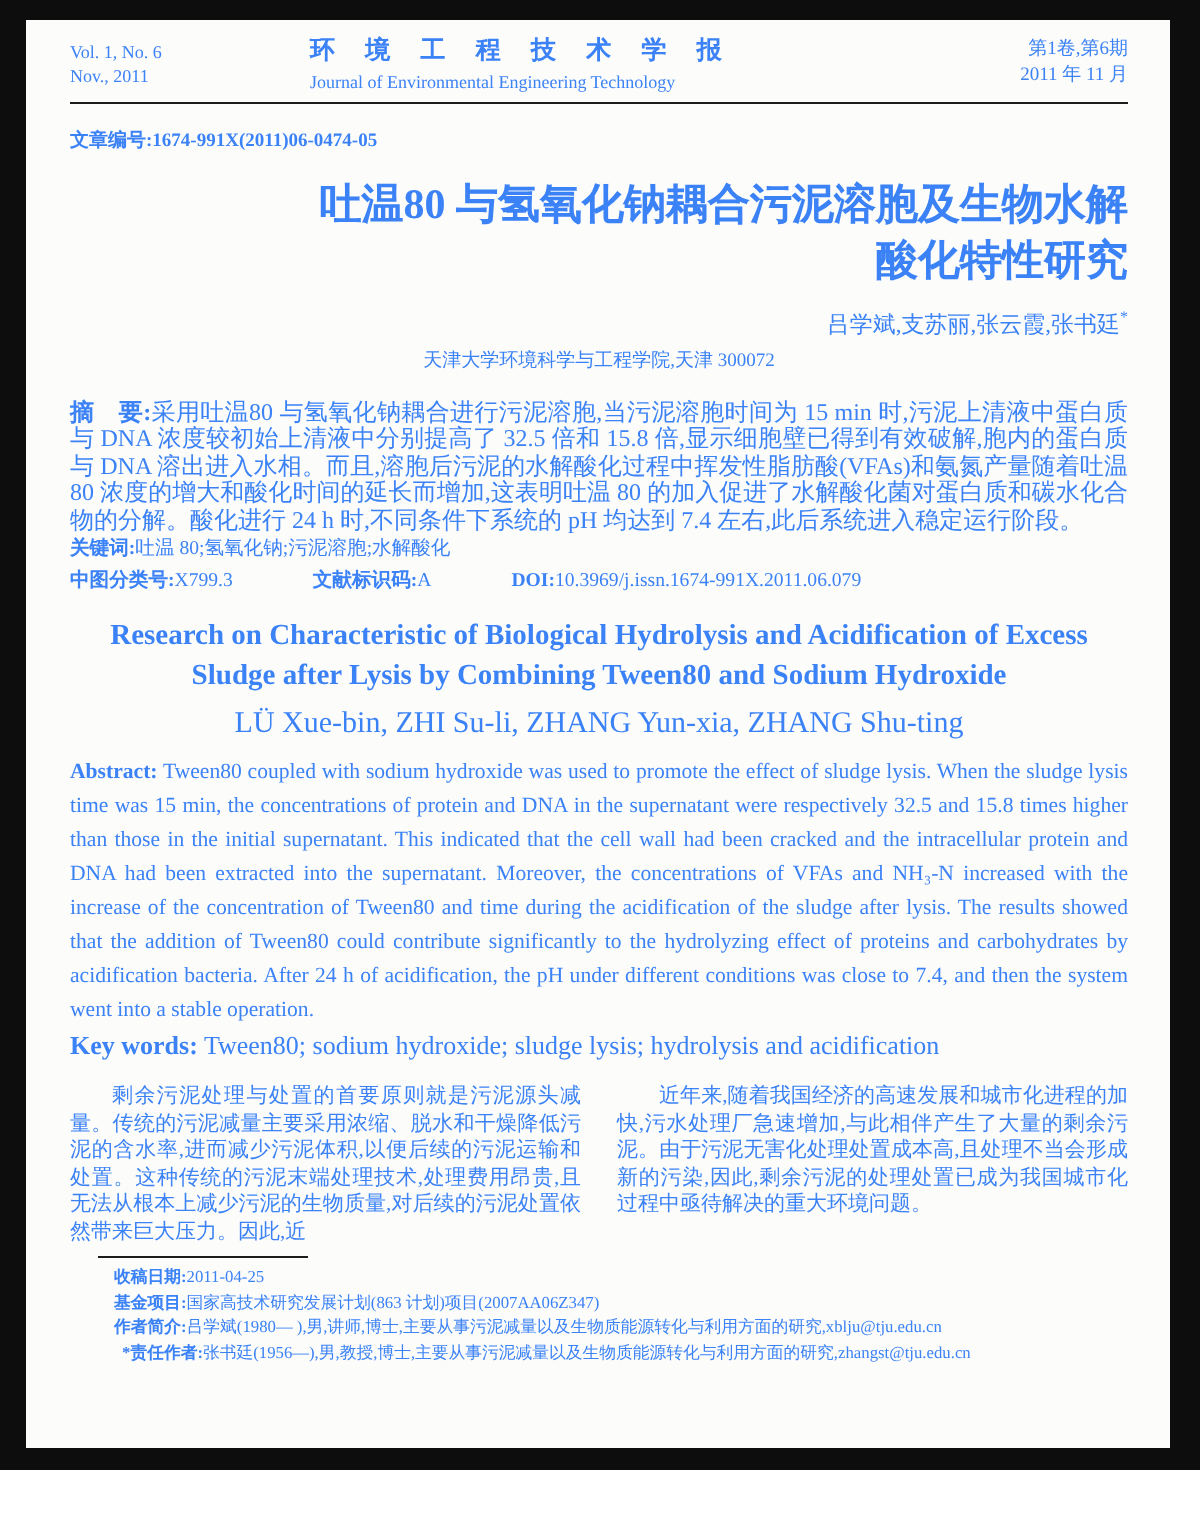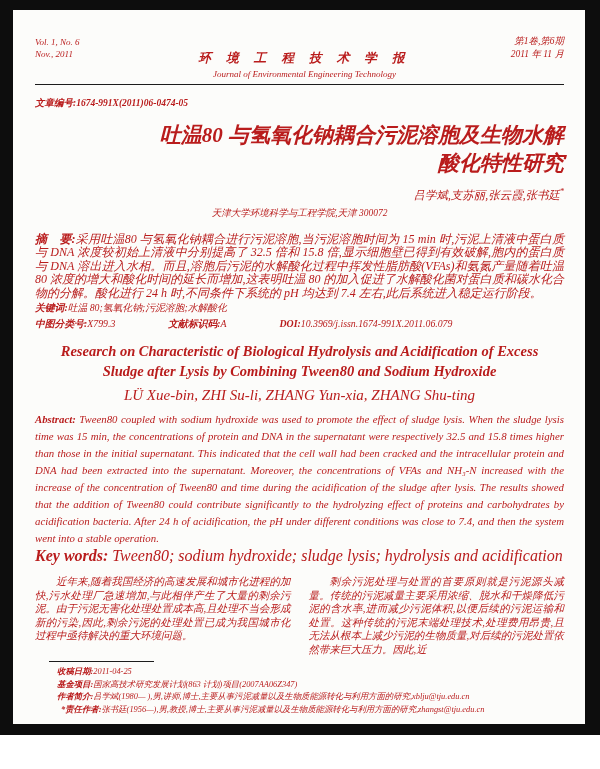--- a/index.html
+++ b/index.html
@@ -1,50 +1,50 @@
 <!DOCTYPE html>
 <html><head>
 <meta charset="utf-8">
 <style>
   html,body{margin:0;padding:0;background:#fff;}
   .canvas{position:relative;width:600px;height:769px;background:#fff;overflow:hidden;
-          font-family:"Liberation Serif","DejaVu Serif",serif;color:#b91c1c;font-style:italic;}
+          font-family:"Liberation Serif","DejaVu Serif",serif;color:#3b82f6;}
   .scan{position:absolute;left:0;top:0;width:600px;height:735px;background:#0d0d0d;
         padding:10px 15px 11px 13px;box-sizing:border-box;}
   .page{width:100%;height:100%;background:#fcfcfa;box-sizing:border-box;
         padding:7px 21px 0 22px;overflow:hidden;}
 
   
   .jheader{display:flex;justify-content:space-between;align-items:center;
            border-bottom:1.5px solid #1c1c1c;padding-bottom:5px;}
   .jh-left{font-size:9px;line-height:12px;width:120px;}
-  .jh-center{text-align:center;flex:1;margin-top:33px;}
+  .jh-center{flex:1;}
   .jh-cn{font-size:12.5px;letter-spacing:6px;font-weight:bold;white-space:nowrap;}
   .jh-en{font-size:9px;margin-top:2px;}
   .jh-right{font-size:9.5px;line-height:13px;width:110px;text-align:right;}
 
   .artnum{font-size:9.5px;font-weight:bold;margin-top:12px;}
 
   .cn-title{font-size:21px;font-weight:bold;text-align:right;line-height:28px;
             margin-top:11px;white-space:pre-line;}
   .cn-authors{text-align:right;font-size:11.5px;margin-top:10px;}
   .cn-authors sup{font-size:8px;}
   .cn-affil{text-align:center;font-size:9.5px;margin-top:4px;}
 
   .cn-abs{font-size:12px;line-height:13.5px;text-align:justify;margin-top:13px;}
   .blabel{font-weight:bold;}
   .cn-kw{font-size:9.8px;line-height:13.5px;margin-top:1px;}
-  .meta-row{display:flex;gap:53px;font-size:9.8px;line-height:13.5px;margin-top:2px;text-align:center;}
+  .meta-row{display:flex;gap:40px;font-size:9.8px;line-height:13.5px;margin-top:2px;text-align:center;}
 
   .en-title{font-size:14.5px;font-weight:bold;text-align:center;line-height:20px;
             margin-top:11px;white-space:pre-line;}
   .en-authors{text-align:center;font-size:15px;margin-top:6px;}
   .en-affil{text-align:center;font-size:9.3px;margin-top:3px;}
   .en-abs{font-size:10.8px;line-height:17px;text-align:justify;margin-top:7px;}
-  .en-kw{font-size:16px;line-height:17px;margin-top:0;}
+  .en-kw{font-size:13px;line-height:17px;margin-top:0;}
 
   .body-cols{display:flex;gap:18px;margin-top:11px;}
   .bcol{flex:1;font-size:10.5px;line-height:13.5px;text-align:justify;text-indent:2em;}
 
   .footer{margin-top:5px;margin-left:14px;}
   .fn-rule{width:105px;border-top:1px solid #1c1c1c;height:0;margin-bottom:4px;}
   .fn-line{font-size:8.4px;line-height:12.5px;white-space:nowrap;overflow:hidden;
            margin-left:8px;}
   .fn-line.resp{margin-left:12px;}
 </style>
@@ -93,22 +93,22 @@
 Sludge after Lysis by Combining Tween80 and Sodium Hydroxide</div>
 
       <div class="en-authors">LÜ Xue-bin, ZHI Su-li, ZHANG Yun-xia, ZHANG Shu-ting</div>
 
 
       <div class="en-abs"><span class="blabel">Abstract:</span> <span>Tween80 coupled with sodium hydroxide was used to promote the effect of sludge lysis. When the sludge lysis time was 15 min, the concentrations of protein and DNA in the supernatant were respectively 32.5 and 15.8 times higher than those in the initial supernatant. This indicated that the cell wall had been cracked and the intracellular protein and DNA had been extracted into the supernatant. Moreover, the concentrations of VFAs and NH₃-N increased with the increase of the concentration of Tween80 and time during the acidification of the sludge after lysis. The results showed that the addition of Tween80 could contribute significantly to the hydrolyzing effect of proteins and carbohydrates by acidification bacteria. After 24 h of acidification, the pH under different conditions was close to 7.4, and then the system went into a stable operation.</span></div>
 
       <div class="en-kw"><span class="blabel">Key words:</span> <span>Tween80; sodium hydroxide; sludge lysis; hydrolysis and acidification</span></div>
 
       <div class="body-cols">
+        <div class="bcol">剩余污泥处理与处置的首要原则就是污泥源头减量。传统的污泥减量主要采用浓缩、脱水和干燥降低污泥的含水率,进而减少污泥体积,以便后续的污泥运输和处置。这种传统的污泥末端处理技术,处理费用昂贵,且无法从根本上减少污泥的生物质量,对后续的污泥处置依然带来巨大压力。因此,近</div>
         <div class="bcol">近年来,随着我国经济的高速发展和城市化进程的加快,污水处理厂急速增加,与此相伴产生了大量的剩余污泥。由于污泥无害化处理处置成本高,且处理不当会形成新的污染,因此,剩余污泥的处理处置已成为我国城市化过程中亟待解决的重大环境问题。</div>
-        <div class="bcol">剩余污泥处理与处置的首要原则就是污泥源头减量。传统的污泥减量主要采用浓缩、脱水和干燥降低污泥的含水率,进而减少污泥体积,以便后续的污泥运输和处置。这种传统的污泥末端处理技术,处理费用昂贵,且无法从根本上减少污泥的生物质量,对后续的污泥处置依然带来巨大压力。因此,近</div>
       </div>
 
       <div class="footer">
         <div class="fn-rule"></div>
         <div class="fn-line"><span class="blabel">收稿日期:</span><span>2011-04-25</span></div>
         <div class="fn-line"><span class="blabel">基金项目:</span><span>国家高技术研究发展计划(863 计划)项目(2007AA06Z347)</span></div>
         <div class="fn-line"><span class="blabel">作者简介:</span><span>吕学斌(1980— ),男,讲师,博士,主要从事污泥减量以及生物质能源转化与利用方面的研究,xblju@tju.edu.cn</span></div>
         <div class="fn-line resp"><span class="blabel">*责任作者:</span><span>张书廷(1956—),男,教授,博士,主要从事污泥减量以及生物质能源转化与利用方面的研究,zhangst@tju.edu.cn</span></div>
       </div>
 

